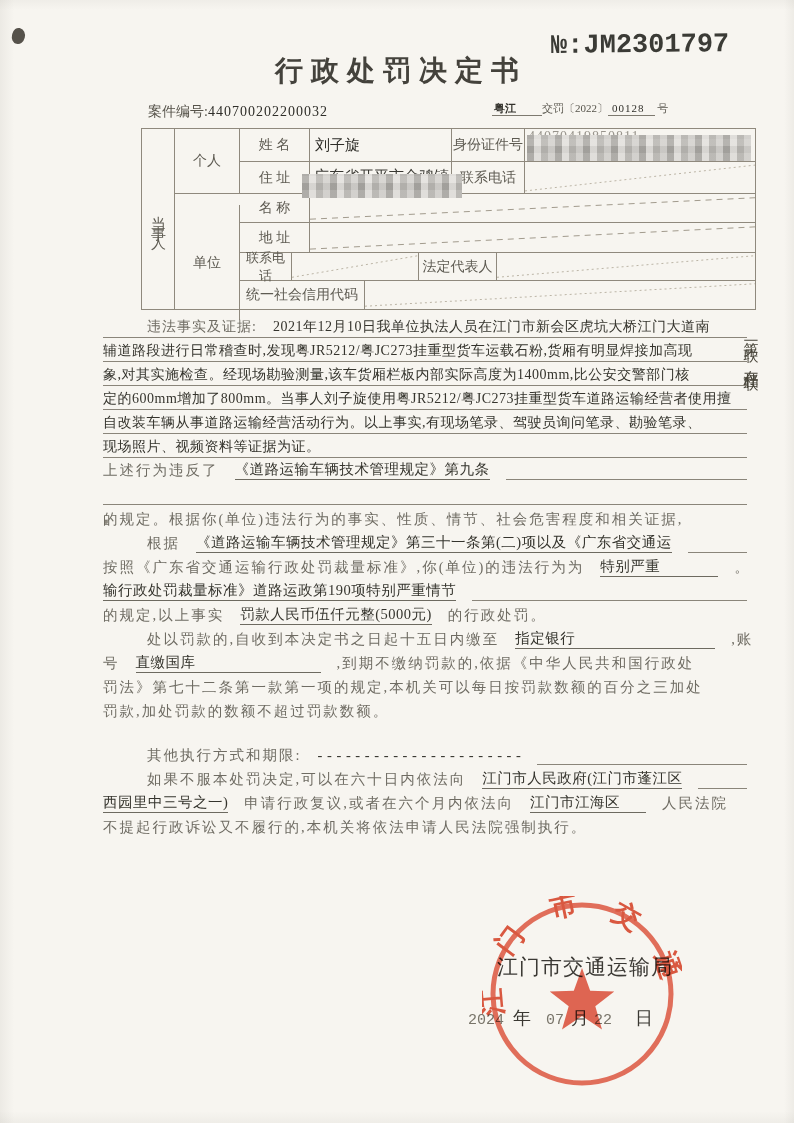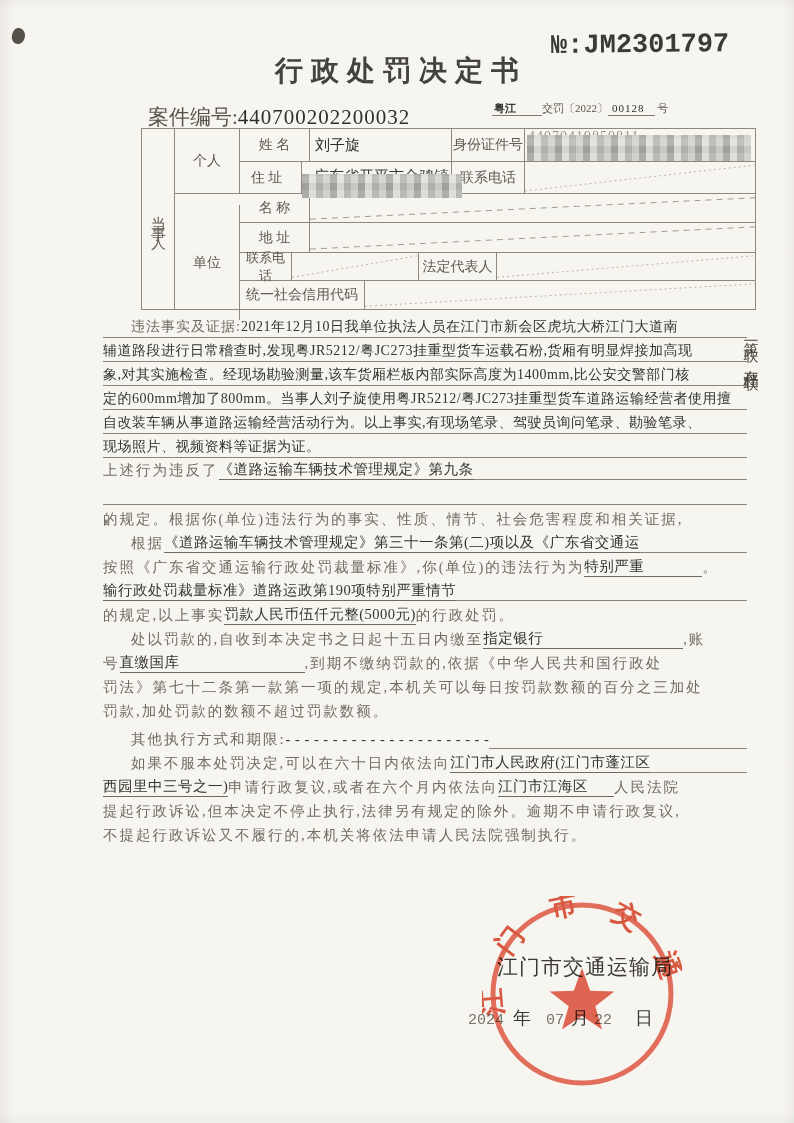--- a/index.html
+++ b/index.html
@@ -14,21 +14,21 @@
         linear-gradient(0deg, rgba(90,85,75,.05) 0, rgba(90,85,75,0) 12px),
         #f7f5f0;}
   .blotch{position:absolute;left:12px;top:28px;width:13px;height:16px;background:#56524b;border-radius:46% 54% 50% 48%;transform:rotate(14deg);}
   .speck{position:absolute;left:104px;top:520px;width:4px;height:4px;background:#8d897f;border-radius:50%;}
 
   .serial{position:absolute;left:551px;top:30px;font-family:"Liberation Mono", monospace;
           font-size:27px;font-weight:700;color:#3b3b36;letter-spacing:0px;transform:rotate(-.6deg);}
   .title{position:absolute;top:52px;left:50%;transform:translateX(-50%);margin-left:4px;
          font-size:28px;font-weight:700;color:#44423c;letter-spacing:8px;white-space:nowrap;}
 
-  .caseline{position:absolute;left:148px;top:103px;font-size:21px;color:#56534a;white-space:nowrap;}
+  .caseline{position:absolute;left:148px;top:103px;font-size:14px;color:#56534a;white-space:nowrap;}
   .caseline .num{color:#2f2e29;letter-spacing:1px;}
   .refline{position:absolute;left:492px;top:101px;font-size:11px;color:#56534a;white-space:nowrap;}
   .refline .hand{color:#33322c;font-weight:700;border-bottom:1px solid #7d796f;padding:0 26px 1px 2px;}
   .refline .fillno{color:#2f2e29;border-bottom:1px solid #7d796f;padding:0 10px 1px 4px;letter-spacing:1px;}
 
   
   .ptable{position:absolute;left:141px;top:128px;width:613px;height:180px;border:1px solid #8f897d;}
   .cell{position:absolute;box-sizing:border-box;font-size:14px;color:#5e5b52;
         display:flex;align-items:center;justify-content:center;text-align:center;}
   .cell.br{border-right:1px solid #8f897d;} .cell.bb{border-bottom:1px solid #8f897d;}
@@ -43,22 +43,22 @@
       z-index:3;}
   .addrtxt{position:absolute;left:4px;top:5px;height:13px;overflow:hidden;font-size:15px;color:#3a3933;white-space:nowrap;text-decoration:underline;}
 
   .copylab{position:absolute;left:741px;top:330px;height:170px;writing-mode:vertical-rl;text-orientation:upright;
            font-size:15px;color:#474439;letter-spacing:3px;}
 
   
   .sec{position:absolute;left:103px;width:644px;}
   #sec-facts{top:314px;} #sec-facts .bline{height:23px;font-size:14px;}
   #sec-statute{top:456px;} #sec-statute .bline{height:24px;font-size:14.5px;}
-  #sec-statute .bline.gap{margin-top:4px;}
-  .bline{display:flex;align-items:flex-end;white-space:nowrap;}
+  #sec-statute .bline.gap{margin-top:20px;}
+  .bline{display:flex;align-items:flex-end;white-space:nowrap;gap:16px;}
   .bline.ulfull{border-bottom:1px solid #8a857a;}
   .bline.ind::before{content:"";width:28px;flex:0 0 auto;}
   .seg{display:inline-block;line-height:20px;}
   .seg.pre{color:#6f6c63;letter-spacing:2px;}
   #sec-facts .seg.pre{letter-spacing:1px;}
   .seg.fill{color:#35342d;letter-spacing:.5px;}
   .seg.ul{border-bottom:1px solid #6d6a60;}
   .tail{flex:1 1 auto;border-bottom:1px solid #8a857a;}
 
   
@@ -88,21 +88,21 @@
     <div class="cell br" style="left:33px;top:76px;width:65px;height:115px;">单位</div>
 
     <div class="cell br bb" style="left:98px;top:0;width:70px;height:33px;">姓  名</div>
     <div class="cell br bb val" style="left:168px;top:0;width:142px;height:33px;">刘子旋</div>
     <div class="cell br bb" style="left:310px;top:0;width:73px;height:33px;">身份证件号</div>
     <div class="cell bb" style="left:383px;top:0;width:230px;height:33px;">
       <div class="idtop">44070419850811</div>
       <div class="mosaic" style="left:2px;top:6px;width:224px;height:26px;"></div>
     </div>
 
-    <div class="cell br bb" style="left:90px;top:33px;width:70px;height:32px;">住  址</div>
+    <div class="cell br bb" style="left:98px;top:33px;width:70px;height:32px;">住  址</div>
     <div class="cell br bb val" style="left:168px;top:33px;width:142px;height:32px;">
       <div class="addrtxt">广东省开平市金鸡镇</div>
       <div class="mosaic" style="left:-8px;top:12px;width:160px;height:24px;"></div>
     </div>
     <div class="cell br bb" style="left:310px;top:33px;width:73px;height:32px;">联系电话</div>
     <div class="cell bb" style="left:383px;top:33px;width:230px;height:32px;">
       <svg class="diag" viewBox="0 0 100 30" preserveAspectRatio="none">
           <line x1="0" y1="28" x2="100" y2="3" stroke="#bcb5a6" stroke-width="1" stroke-dasharray="2,3" vector-effect="non-scaling-stroke"></line>
         </svg>
     </div>
@@ -217,23 +217,20 @@
       <div class="bline ind">
         <span class="seg pre">如果不服本处罚决定,可以在六十日内依法向</span>
         <span class="seg fill ul">江门市人民政府(江门市蓬江区</span>
         <div class="tail"></div>
       </div>
       <div class="bline">
         <span class="seg fill ul">西园里中三号之一)</span>
         <span class="seg pre">申请行政复议,或者在六个月内依法向</span>
         <span class="seg fill ul" style="padding-right: 26px;">江门市江海区</span>
         <span class="seg pre">人民法院</span>
-      </div>
-      <div class="bline">
-        <span class="seg pre">提起行政诉讼,但本决定不停止执行,法律另有规定的除外。逾期不申请行政复议,</span>
       </div>
       <div class="bline">
         <span class="seg pre">不提起行政诉讼又不履行的,本机关将依法申请人民法院强制执行。</span>
       </div>
     </div>
 
   <div class="agency">江门市交通运输局</div>
   <div class="dateline">
     <span class="d">2024</span><span class="c" style="margin-left:9px;">年</span><span class="d" style="margin-left:15px;">07</span><span class="c" style="margin-left:7px;">月</span><span class="d" style="margin-left:5px;">22</span><span class="c" style="margin-left:23px;">日</span>
   </div>

